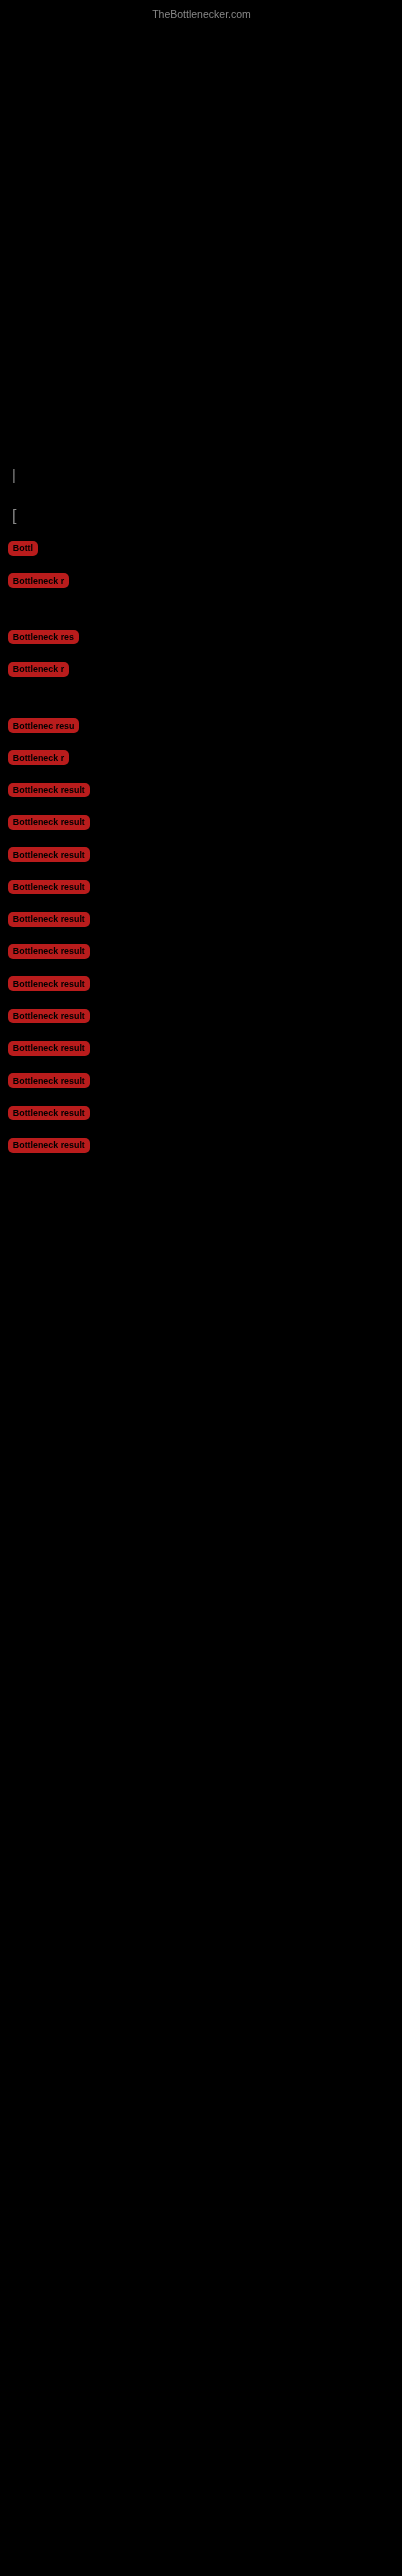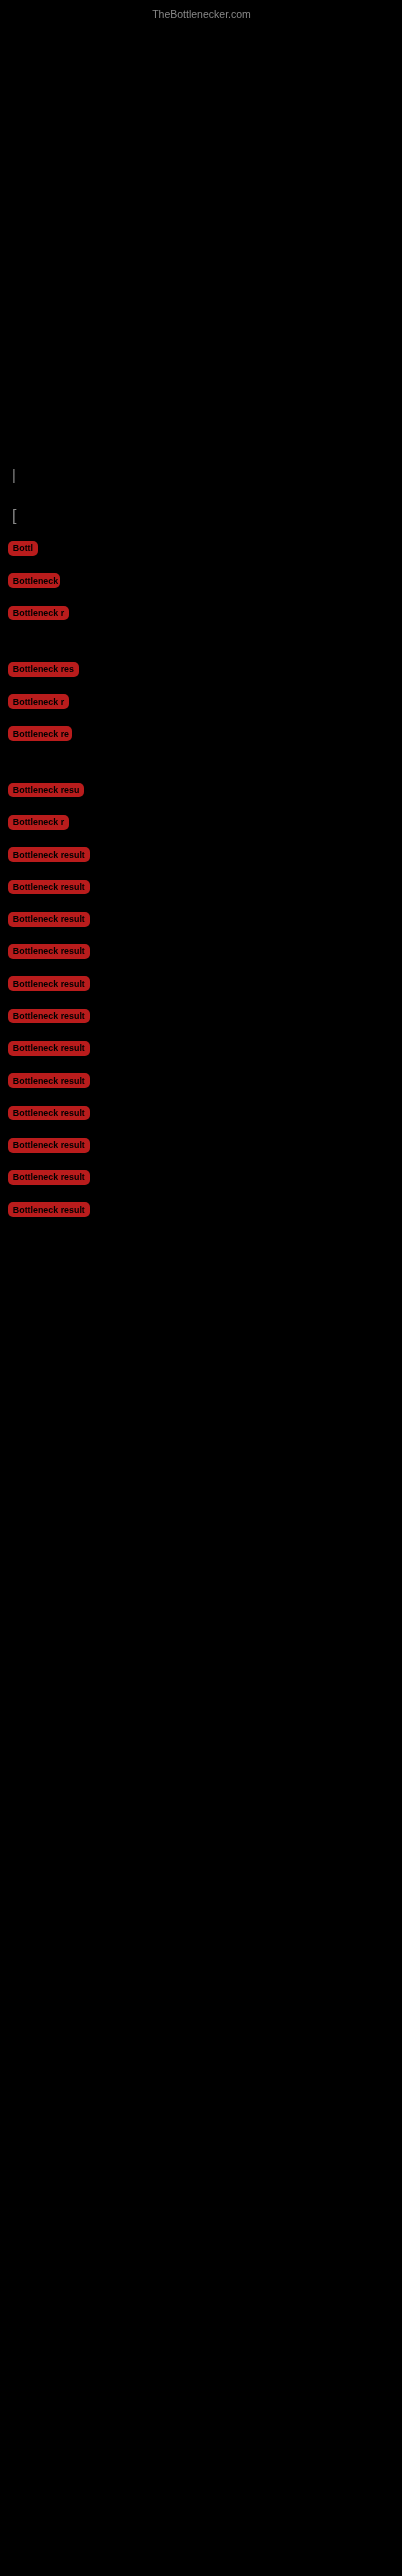--- a/index.html
+++ b/index.html
@@ -87,44 +87,38 @@
   <div class="cursor-indicator">|</div>
 
   <div class="section-header">[</div>
 
   <div class="bottleneck-items">
 
     <div class="bottleneck-item">
       <span class="bottleneck-badge badge-xs">Bottl</span>
     </div>
 
-    <div class="bottleneck-item">
-      <span class="bottleneck-badge badge-sm">Bottleneck</span>
-    </div>
 
 
     <div class="bottleneck-item">
       <span class="bottleneck-badge badge-md">Bottleneck r</span>
     </div>
 
     <div class="bottleneck-item">
       <span class="bottleneck-badge badge-lg">Bottleneck res</span>
     </div>
 
     <div class="bottleneck-item">
       <span class="bottleneck-badge badge-md">Bottleneck r</span>
     </div>
 
-    <div class="bottleneck-item">
-      <span class="bottleneck-badge badge-md">Bottleneck re</span>
-    </div>
 
 
     <div class="bottleneck-item">
-      <span class="bottleneck-badge badge-lg">Bottleneck resu</span>
+      <span class="bottleneck-badge badge-lg">Bottlenec resu</span>
     </div>
 
     <div class="bottleneck-item">
       <span class="bottleneck-badge badge-md">Bottleneck r</span>
     </div>
 
     <div class="bottleneck-item">
       <span class="bottleneck-badge badge-xl">Bottleneck result</span>
     </div>
 

